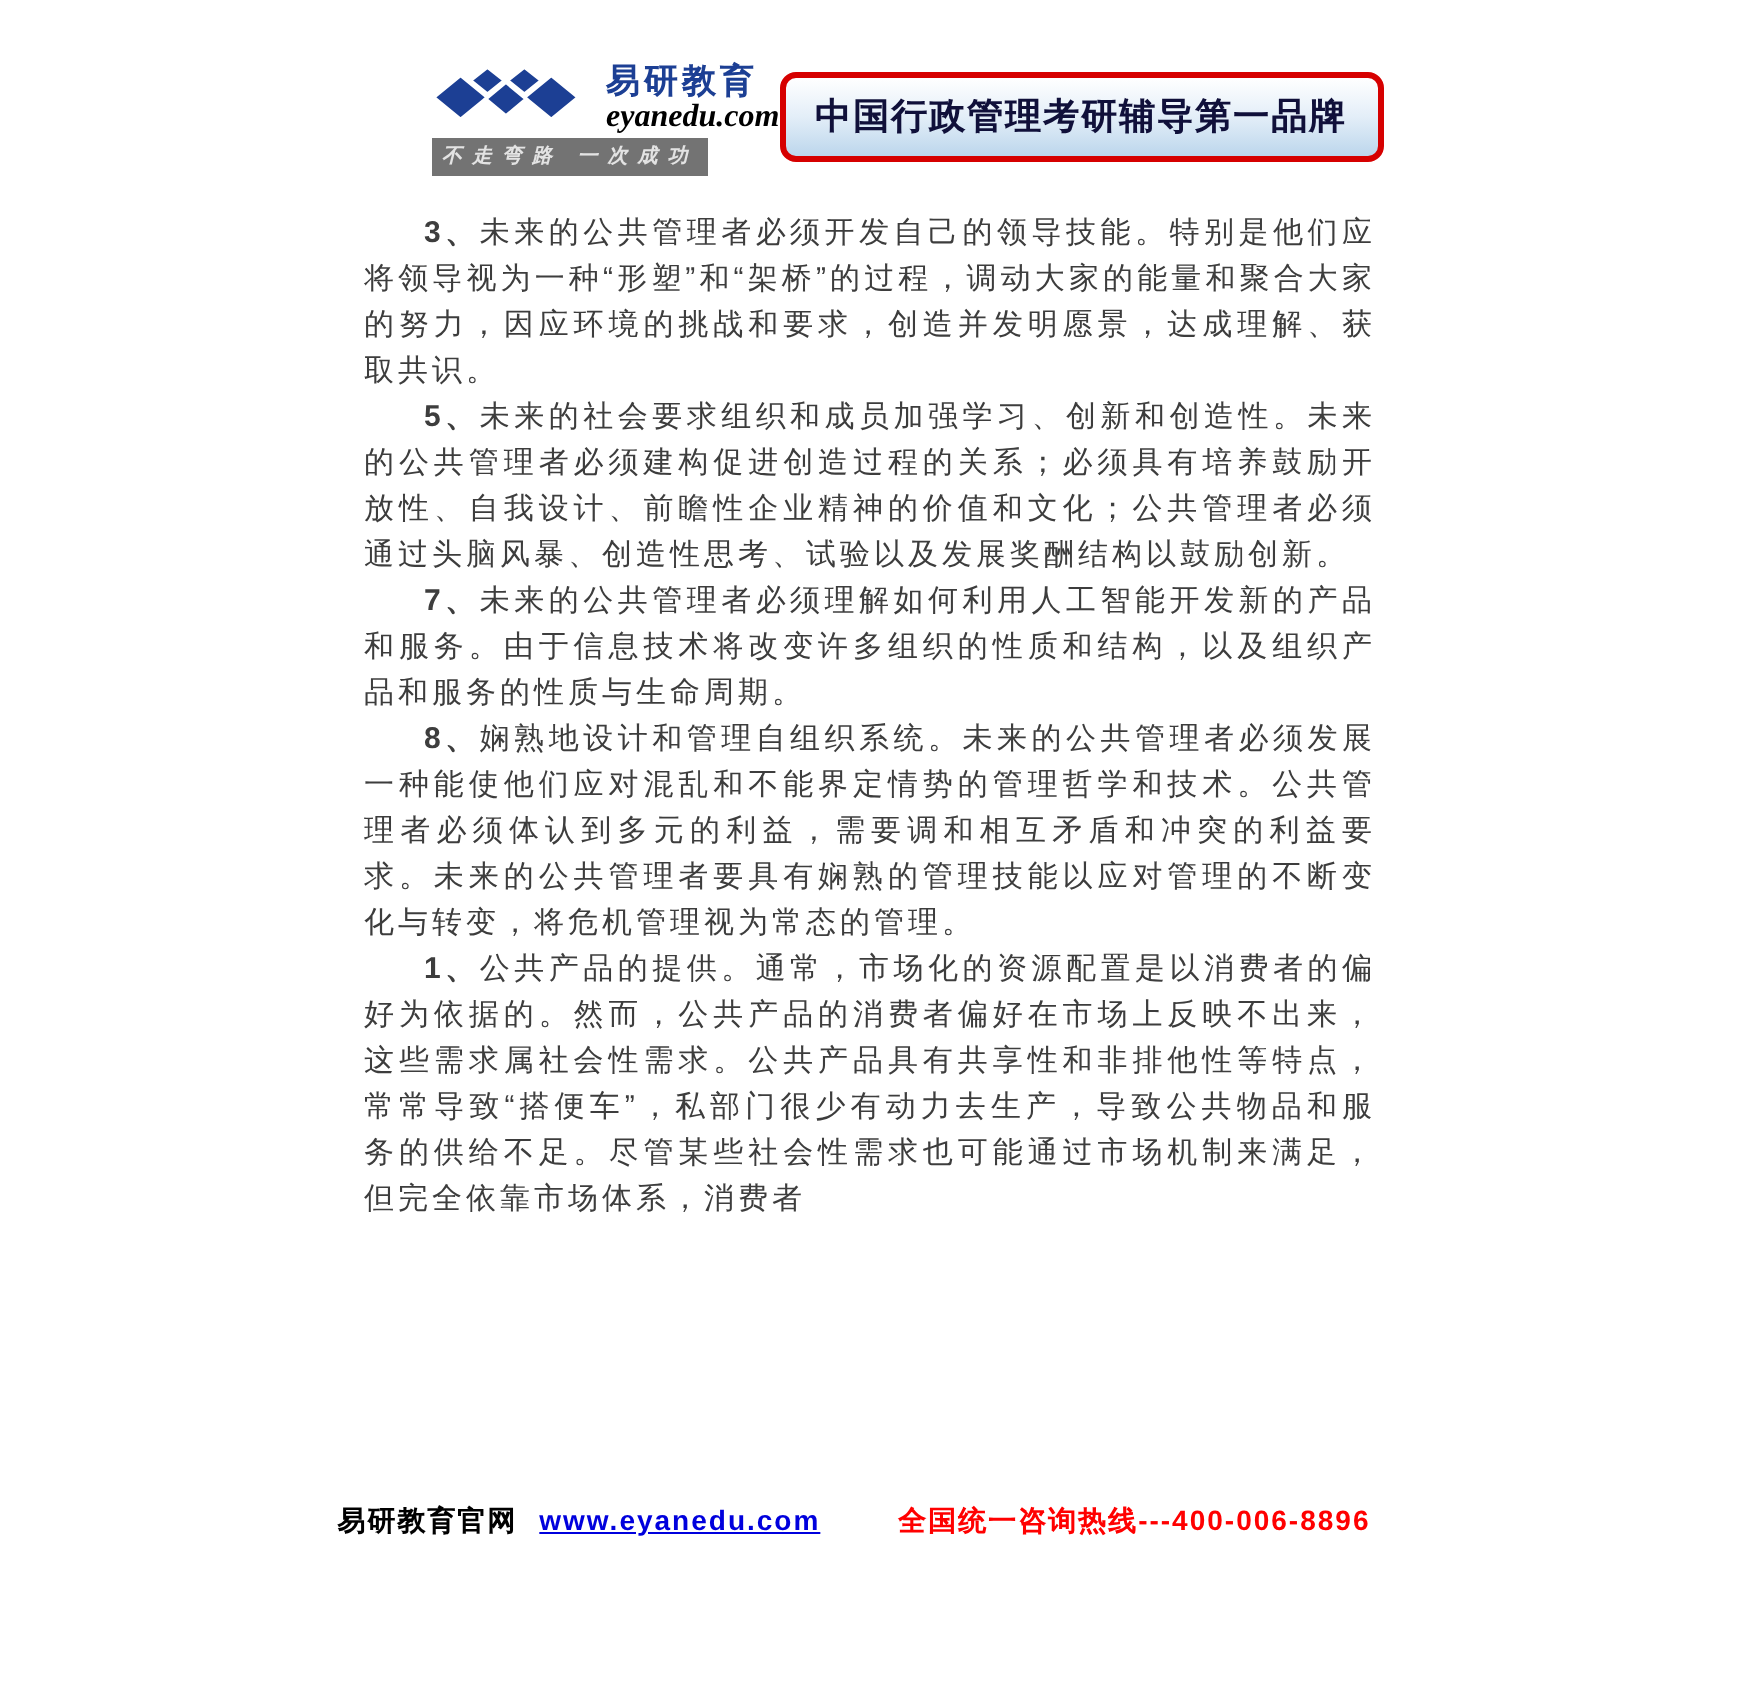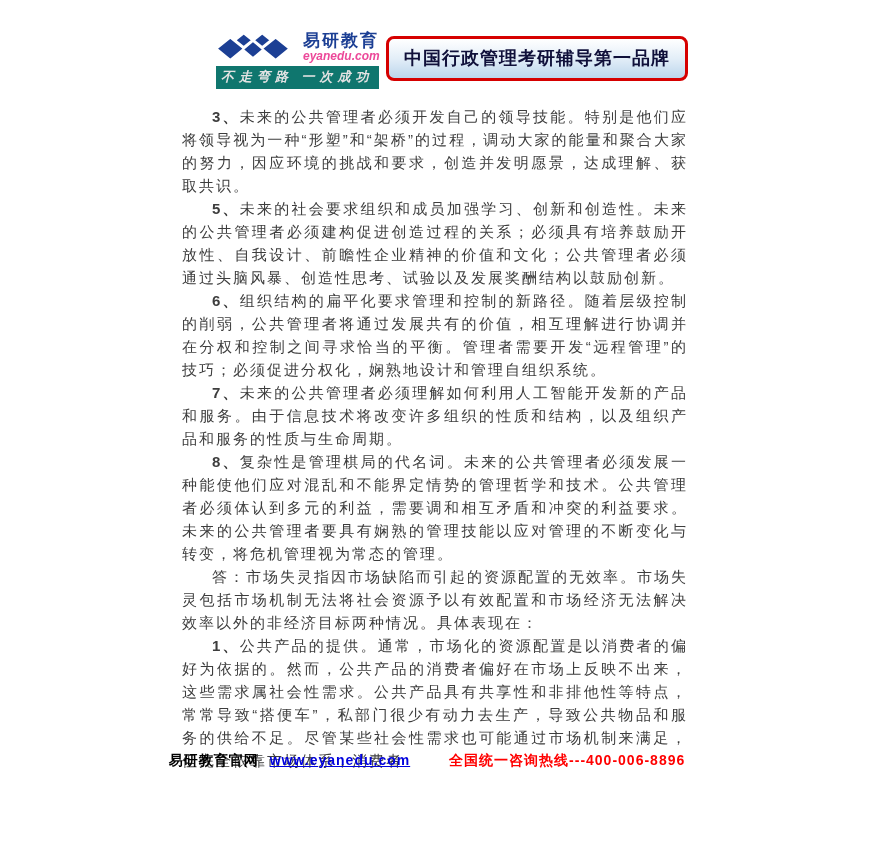--- a/index.html
+++ b/index.html
@@ -23,28 +23,28 @@
   }
   .logo { margin-left: 34px; }
   .logo-row { display: flex; align-items: flex-start; }
   .logo-mark { width: 84px; height: 34px; flex: 0 0 auto; }
   .logo-text { margin-left: 3px; margin-top: 2px; }
   .brand-name {
     color: #1c3f94; font-weight: bold; font-size: 17px;
     letter-spacing: 2px; line-height: 1.05; white-space: nowrap;
   }
   .brand-domain {
-    color: #ec4899; font-weight: bold; font-style: italic;
-    font-size: 12px; line-height: 1.1;
+    color: #000000; font-weight: bold; font-style: italic;
+    font-size: 16px; line-height: 1.1; font-family: Liberation Serif, serif;
   }
   .slogan {
     margin-top: 2px;
-    background: #0f766e;
+    background: #737373;
     color: #e3e3e3;
-    font-size: 13px; font-weight: bold; font-style: italic;
+    font-size: 10px; font-weight: bold; font-style: italic;
     letter-spacing: 5px;
     padding: 2px 5px 3px 5px;
     width: fit-content;
     white-space: nowrap;
   }
   .badge {
     margin-top: 6px;
     border: 3px solid #d60000;
     border-radius: 8px;
     background: linear-gradient(180deg, #ffffff 0%, #e3eef8 50%, #bcd6ec 100%);
@@ -110,24 +110,22 @@
         </div>
       </div>
       <div class="slogan">不走弯路 一次成功</div>
     </div>
     <div class="badge">中国行政管理考研辅导第一品牌</div>
   </div>
 
   <div class="content" id="content-blocks">
       <p class="para"><b class="num">3、</b><span>未来的公共管理者必须开发自己的领导技能。特别是他们应将领导视为一种“形塑”和“架桥”的过程，调动大家的能量和聚合大家的努力，因应环境的挑战和要求，创造并发明愿景，达成理解、获取共识。</span></p>
       <p class="para"><b class="num">5、</b><span>未来的社会要求组织和成员加强学习、创新和创造性。未来的公共管理者必须建构促进创造过程的关系；必须具有培养鼓励开放性、自我设计、前瞻性企业精神的价值和文化；公共管理者必须通过头脑风暴、创造性思考、试验以及发展奖酬结构以鼓励创新。</span></p>
-      <p class="para"><b class="num">6、</b><span>组织结构的扁平化要求管理和控制的新路径。随着层级控制的削弱，公共管理者将通过发展共有的价值，相互理解进行协调并在分权和控制之间寻求恰当的平衡。管理者需要开发“远程管理”的技巧；必须促进分权化，娴熟地设计和管理自组织系统。</span></p>
       <p class="para"><b class="num">7、</b><span>未来的公共管理者必须理解如何利用人工智能开发新的产品和服务。由于信息技术将改变许多组织的性质和结构，以及组织产品和服务的性质与生命周期。</span></p>
-      <p class="para"><b class="num">8、</b><span>复杂性是管理棋局的代名词。未来的公共管理者必须发展一种能使他们应对混乱和不能界定情势的管理哲学和技术。公共管理者必须体认到多元的利益，需要调和相互矛盾和冲突的利益要求。未来的公共管理者要具有娴熟的管理技能以应对管理的不断变化与转变，将危机管理视为常态的管理。</span></p>
-      <p class="para"><span>答：市场失灵指因市场缺陷而引起的资源配置的无效率。市场失灵包括市场机制无法将社会资源予以有效配置和市场经济无法解决效率以外的非经济目标两种情况。具体表现在：</span></p>
+      <p class="para"><b class="num">8、</b><span>娴熟地设计和管理自组织系统。未来的公共管理者必须发展一种能使他们应对混乱和不能界定情势的管理哲学和技术。公共管理者必须体认到多元的利益，需要调和相互矛盾和冲突的利益要求。未来的公共管理者要具有娴熟的管理技能以应对管理的不断变化与转变，将危机管理视为常态的管理。</span></p>
       <p class="para"><b class="num">1、</b><span>公共产品的提供。通常，市场化的资源配置是以消费者的偏好为依据的。然而，公共产品的消费者偏好在市场上反映不出来，这些需求属社会性需求。公共产品具有共享性和非排他性等特点，常常导致“搭便车”，私部门很少有动力去生产，导致公共物品和服务的供给不足。尽管某些社会性需求也可能通过市场机制来满足，但完全依靠市场体系，消费者</span></p>
     </div>
 
   <div class="footer">
     <span class="f-label">易研教育官网</span>
     <a class="f-url">www.eyanedu.com</a>
     <span class="f-hotline">全国统一咨询热线---400-006-8896</span>
   </div>
 
 </div>

